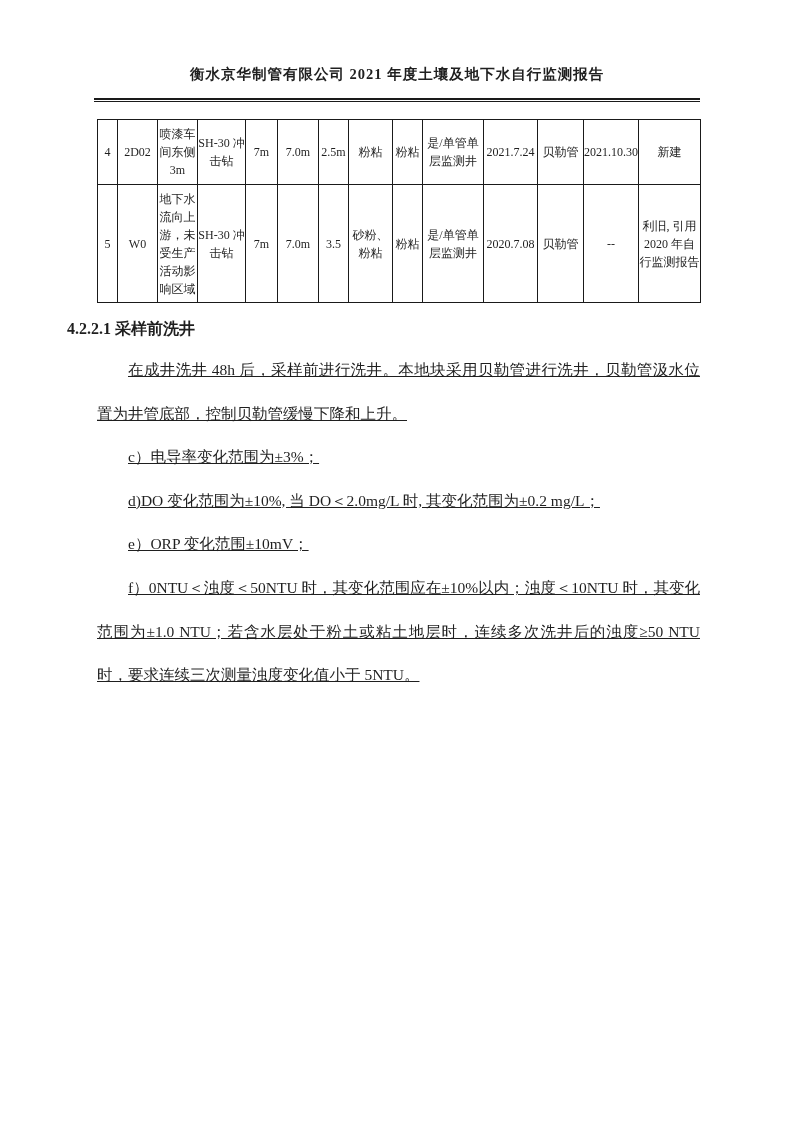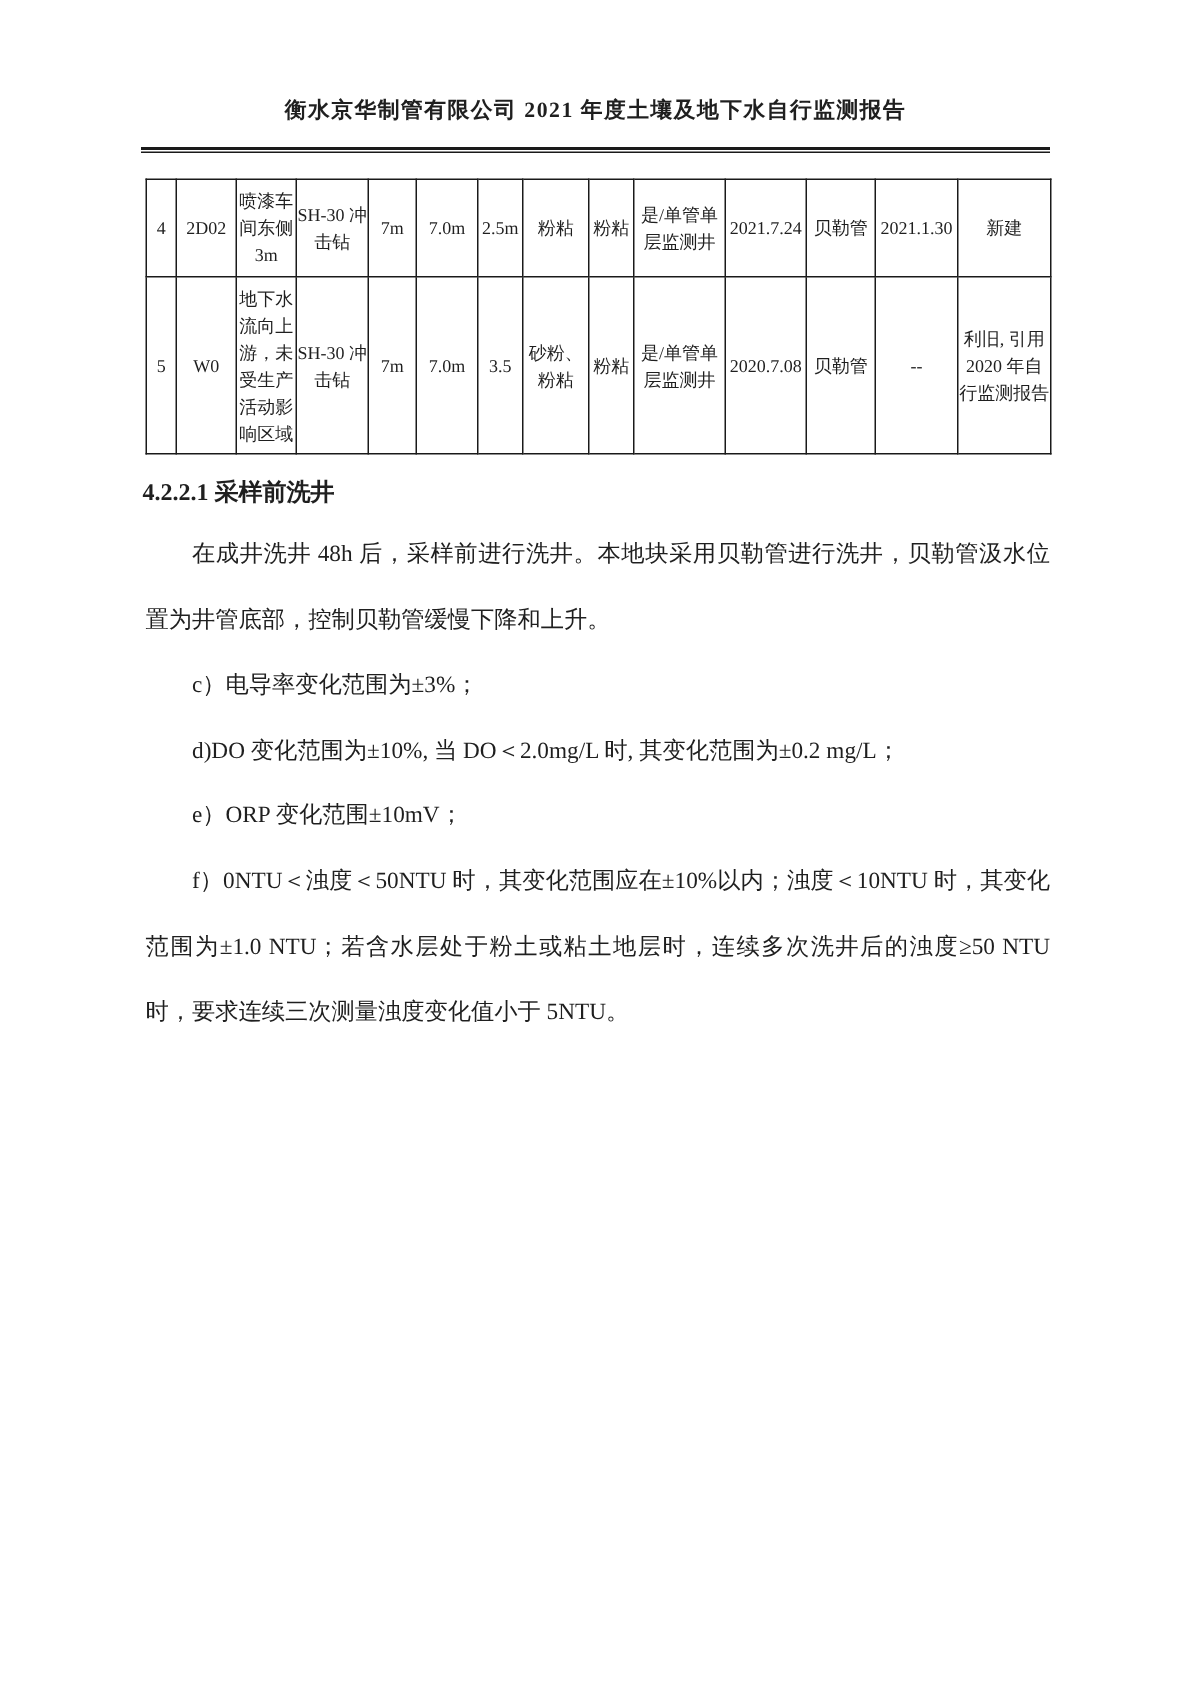--- a/index.html
+++ b/index.html
@@ -46,33 +46,34 @@
   }
   tr.row-4 { height: 65px; }
   tr.row-5 { height: 118px; }
   .heading1 {
     margin: 9px 94px 0 97px;
     font-size: 16.5px;
     font-weight: bold;
     line-height: 25px;
   }
   .heading2 {
-    margin: 13px 94px 0 95px;
+    margin: 13px 94px 0 67px;
     font-size: 16px;
     font-weight: bold;
     line-height: 25px;
   }
   .body-text {
     margin: 7px 94px 0 97px;
     font-size: 15.5px;
     line-height: 43.6px;
   }
   .para {
     text-indent: 2em;
     text-align: justify;
+    text-decoration: underline;
   }
   .footer-pageno {
     position: absolute;
     left: 0;
     right: 0;
     top: 1053px;
     font-size: 12.5px;
   }
 </style>
 </head>
@@ -107,21 +108,21 @@
         <td>喷漆车间东侧3m</td>
         <td>SH-30 冲击钻</td>
         <td>7m</td>
         <td>7.0m</td>
         <td>2.5m</td>
         <td>粉粘</td>
         <td>粉粘</td>
         <td>是/单管单层监测井</td>
         <td>2021.7.24</td>
         <td>贝勒管</td>
-        <td>2021.1.30</td>
+        <td>2021.10.30</td>
         <td>新建</td>
       </tr>
       <tr class="row-5">
         <td>5</td>
         <td>W0</td>
         <td>地下水流向上游，未受生产活动影响区域</td>
         <td>SH-30 冲击钻</td>
         <td>7m</td>
         <td>7.0m</td>
         <td>3.5</td>

